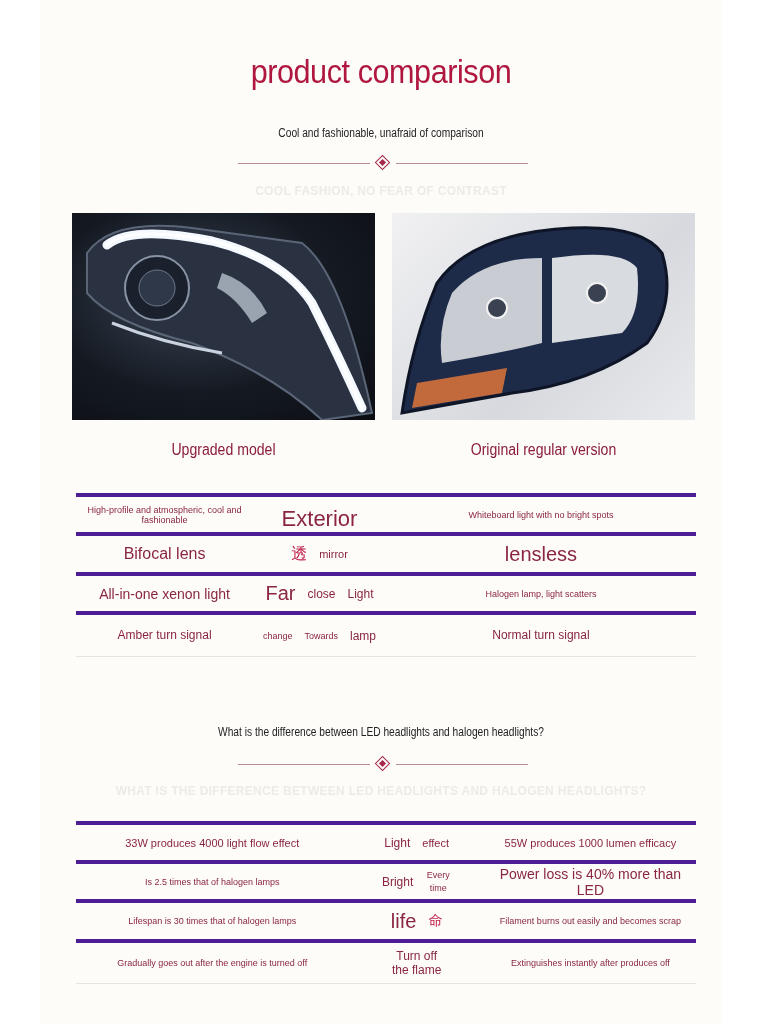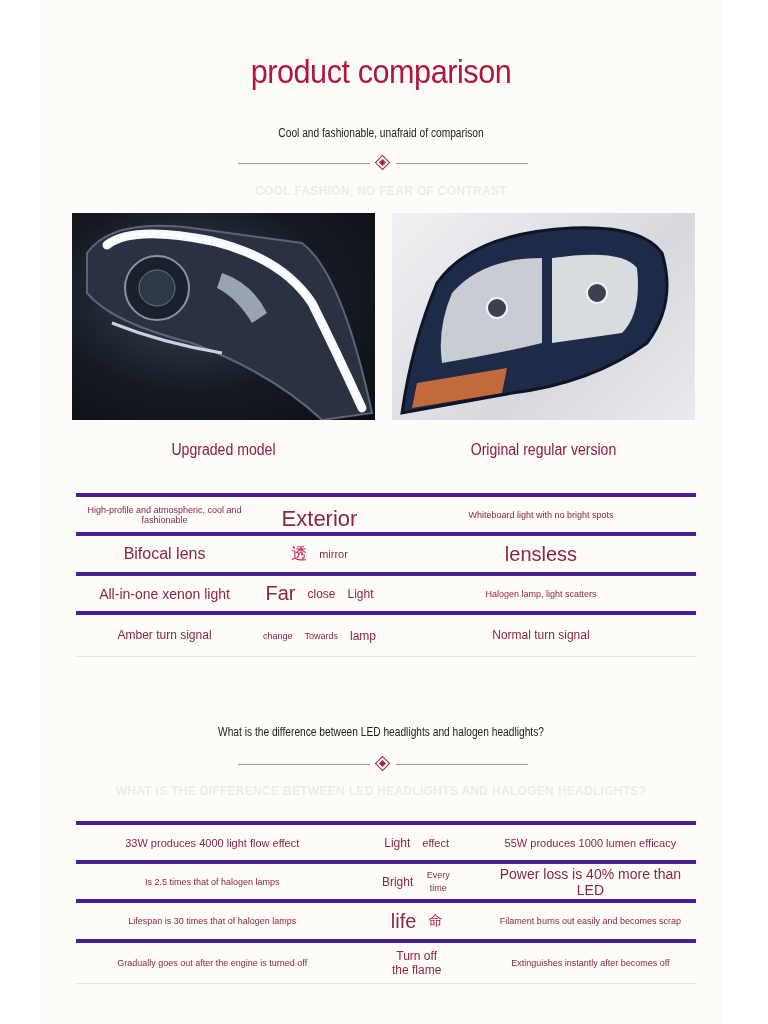--- a/index.html
+++ b/index.html
@@ -157,18 +157,18 @@
       <td class="c3 s14">Power loss is 40% more than LED</td>
     </tr>
     <tr style="height:40px;">
       <td class="c1 s9">Lifespan is 30 times that of halogen lamps</td>
       <td class="c2 mid"><span class="s20">life</span><span class="s14 red">命</span></td>
       <td class="c3 s9">Filament burns out easily and becomes scrap</td>
     </tr>
     <tr style="height:42px;">
       <td class="c1 s9" style="padding:0 40px;">Gradually goes out after the engine is turned off</td>
       <td class="c2 mid"><span class="s12" style="width:60px;">Turn off the flame</span></td>
-      <td class="c3 s9">Extinguishes instantly after becomes off</td>
+      <td class="c3 s9">Extinguishes instantly after produces off</td>
     </tr>
   </tbody>
     </table>
 
 </div>
 
 </body></html>

